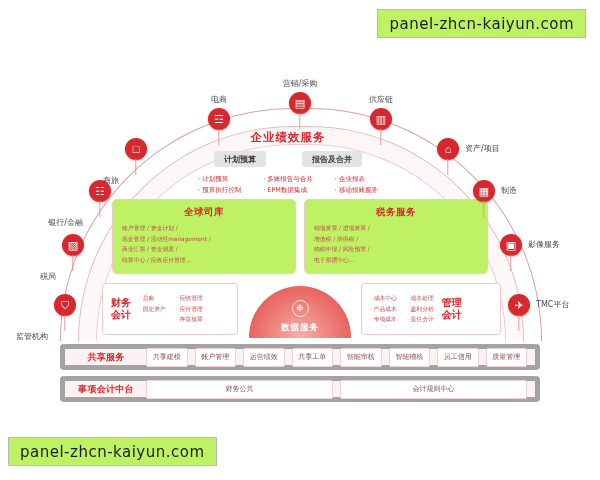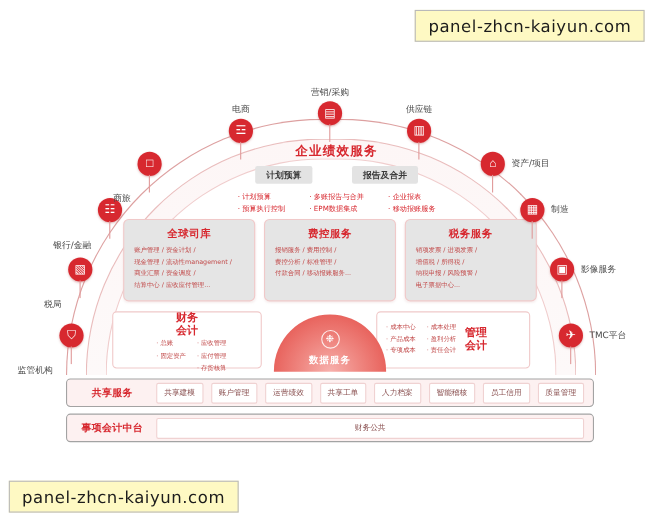--- a/index.html
+++ b/index.html
@@ -6,21 +6,21 @@
   body{
     width:600px;height:480px;
     background:#ffffff;
     font-family:"Liberation Sans","DejaVu Sans",sans-serif;
     overflow:hidden;position:relative;
   }
   #stage{position:absolute;left:0;top:0;width:600px;height:480px;}
 
   
   .watermark{
-    position:absolute;background:#fef9c3;border:1px solid #b9b9b9;
+    position:absolute;background:#bef264;border:1px solid #b9b9b9;
     color:#1c1c1c;font-size:15px;letter-spacing:.5px;
     display:flex;align-items:center;justify-content:center;
     font-family:"DejaVu Sans",sans-serif;white-space:nowrap;z-index:40;
   }
   #wm-top{right:14px;top:9px;height:27px;padding:0 11px;}
   #wm-bottom{left:8px;bottom:14px;height:27px;padding:0 11px;}
 
   
   .dome{
     position:absolute;border:1.3px solid #e8b6b6;
@@ -56,21 +56,21 @@
   }
   .node .nlabel{
     position:absolute;white-space:nowrap;font-size:8px;color:#4a4a4a;
     font-family:"DejaVu Sans",sans-serif;
   }
   .node.lbl-left  .nlabel{right:28px;top:5px;margin-top:32px;}
   .node.lbl-right .nlabel{left:28px;top:5px;}
   .node.lbl-up    .nlabel{left:50%;top:-14px;transform:translateX(-50%);}
 
   
-  #epm{position:absolute;left:156px;top:130px;width:300px;z-index:20;text-align:center;}
+  #epm{position:absolute;left:138px;top:130px;width:300px;z-index:20;text-align:center;}
   #epm-title{
     font-size:11.5px;font-weight:bold;color:#d7282f;letter-spacing:1px;
     font-family:"DejaVu Sans",sans-serif;
   }
   #epm-pills{display:flex;justify-content:center;gap:36px;margin-top:6px;}
   .pill{
     background:#e3e3e3;color:#3a3a3a;font-size:8px;font-weight:bold;
     padding:2.5px 10px;border-radius:2px;white-space:nowrap;
     font-family:"DejaVu Sans",sans-serif;
   }
@@ -82,43 +82,43 @@
   #epm-cols li{list-style:none;white-space:nowrap;}
   #epm-cols ul{margin:0;padding:0;}
   #epm-cols li::before{content:"· ";}
 
   
   #cards{
     position:absolute;left:112px;top:199px;width:376px;
     display:flex;gap:8px;z-index:20;
   }
   .card{
-    flex:1;background:#e5e5e5;border:1px solid #f0c9c9;border-radius:5px;
+    flex:1;background:#bef264;border:1px solid #f0c9c9;border-radius:5px;
     padding:6px 5px 7px;text-align:center;
     box-shadow:0 1px 2px rgba(200,150,150,.15);
   }
   .card-title{
     font-size:9.5px;font-weight:bold;color:#d7282f;letter-spacing:.5px;
     margin-bottom:4px;font-family:"DejaVu Sans",sans-serif;
   }
   .card-body{
     font-size:5.8px;color:#c24b4b;line-height:1.85;text-align:left;
     padding-left:4px;font-family:"DejaVu Sans",sans-serif;
   }
   .card-body div{white-space:nowrap;}
 
   
   #acct-row{position:absolute;left:96px;top:283px;width:408px;height:54px;z-index:20;}
   .acct-box{
     position:absolute;top:0;height:52px;background:#fff;
     border:1px solid #f0c9c9;border-radius:4px;
     display:flex;align-items:center;box-sizing:border-box;
   }
-  #acct-left{left:6px;width:136px;padding-left:8px;flex-direction:column;}
-  #acct-right{right:22px;width:140px;padding-left:8px;}
+  #acct-left{left:6px;width:136px;padding-left:8px;}
+  #acct-right{right:3px;width:140px;padding-left:8px;}
   .acct-name{
     font-size:10px;font-weight:bold;color:#d7282f;line-height:1.22;
     white-space:nowrap;font-family:"DejaVu Sans",sans-serif;
   }
   .acct-cols{display:flex;gap:10px;}
   .acct-cols ul{margin:0;padding:0;}
   .acct-cols li{
     list-style:none;font-size:5.8px;color:#c24b4b;line-height:1.85;
     white-space:nowrap;font-family:"DejaVu Sans",sans-serif;
   }
@@ -141,21 +141,21 @@
     color:#fff;font-size:9px;line-height:1;margin-bottom:5px;
   }
   #hub-label{
     font-size:8.5px;font-weight:bold;color:#fff;letter-spacing:1px;
     font-family:"DejaVu Sans",sans-serif;
   }
 
   
   .bar{
     position:absolute;left:60px;width:480px;height:26px;
-    background:#fdf1f1;border:1px solid #a3a3a3;border-radius:4px;
+    background:#fdf1f1;border:5px solid #a3a3a3;border-radius:4px;
     display:flex;align-items:center;padding:0 8px;box-sizing:border-box;
     gap:7px;z-index:20;
   }
   #bar-shared{top:344px;}
   #bar-midoffice{top:376px;}
   .bar-title{
     font-size:9px;font-weight:bold;color:#d7282f;white-space:nowrap;
     letter-spacing:.3px;width:66px;flex:none;text-align:center;
     font-family:"DejaVu Sans",sans-serif;
   }
@@ -278,28 +278,20 @@
     <div class="card">
       <div class="card-title">全球司库</div>
       <div class="card-body">
         <div>账户管理 / 资金计划 /</div>
         <div>现金管理 / 流动性management /</div>
         <div>商业汇票 / 资金调度 /</div>
         <div>结算中心 / 应收应付管理...</div>
       </div>
     </div>
     <div class="card">
-      <div class="card-title">费控服务</div>
-      <div class="card-body">
-        <div>报销服务 / 费用控制 /</div>
-        <div>费控分析 / 标准管理 /</div>
-        <div>付款合同 / 移动报账服务...</div>
-      </div>
-    </div>
-    <div class="card">
       <div class="card-title">税务服务</div>
       <div class="card-body">
         <div>销项发票 / 进项发票 /</div>
         <div>增值税 / 所得税 /</div>
         <div>纳税申报 / 风险预警 /</div>
         <div>电子票据中心...</div>
       </div>
     </div>
   </div>
 
@@ -348,27 +340,28 @@
       </div>
     <div id="hub-label">数据服务</div>
   </div>
 
   <div class="bar" id="bar-shared">
     <div class="bar-title">共享服务</div>
     <div class="chip">共享建模</div>
     <div class="chip">账户管理</div>
     <div class="chip">运营绩效</div>
     <div class="chip">共享工单</div>
-    <div class="chip">人力档案</div>
+    <div class="chip">智能审核</div>
     <div class="chip">智能稽核</div>
     <div class="chip">员工信用</div>
     <div class="chip">质量管理</div>
   </div>
 
   <div class="bar" id="bar-midoffice">
     <div class="bar-title">事项会计中台</div>
     <div class="chip">财务公共</div>
+    <div class="chip">会计规则中心</div>
   </div>
 
   <div class="watermark" id="wm-top">panel-zhcn-kaiyun.com</div>
   <div class="watermark" id="wm-bottom">panel-zhcn-kaiyun.com</div>
 
 </div>
 
 </body></html>

